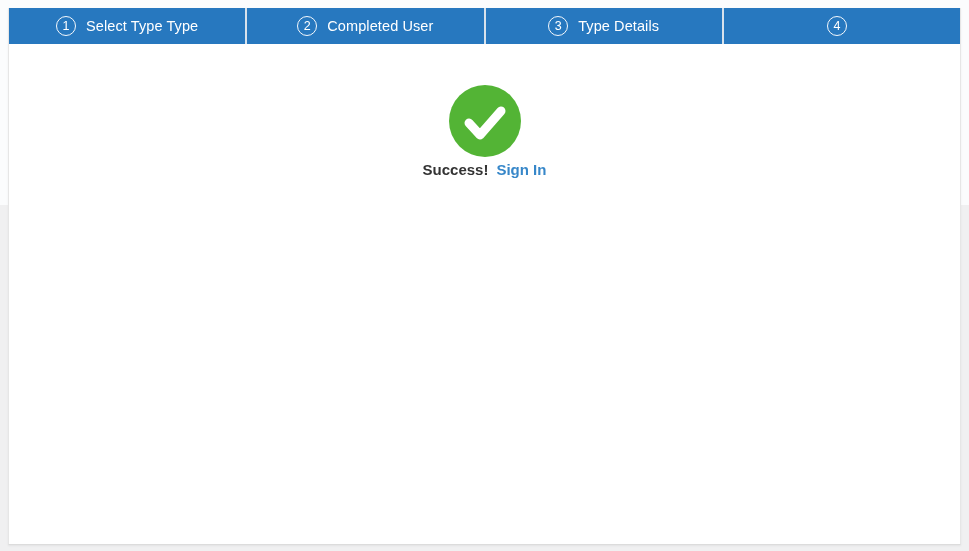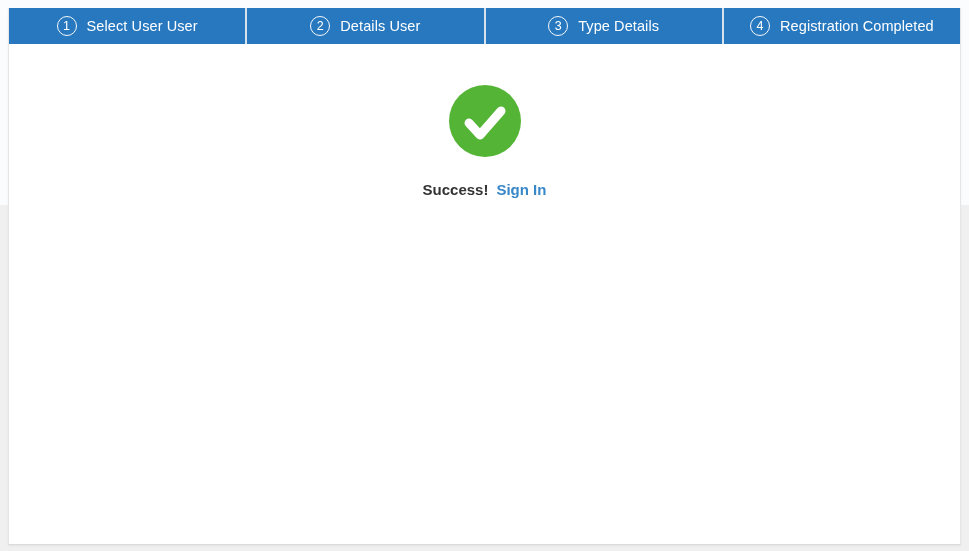--- a/index.html
+++ b/index.html
@@ -70,21 +70,21 @@
   .check-circle {
     margin-top: 41px;
     width: 72px; height: 72px;
     border-radius: 50%;
     background: var(--success-green);
     display: flex;
     align-items: center;
     justify-content: center;
   }
   .result-row {
-    margin-top: 24px;
+    margin-top: 4px;
     display: flex;
     align-items: baseline;
     gap: 8px;
     font-size: 15px;
   }
   .success-text {
     font-weight: bold;
     color: #333333;
   }
   .signin-link {
@@ -97,33 +97,32 @@
 </head>
 <body>
 
 <div class="top-band"></div>
 
 <div class="panel">
 
   <div class="steps">
     <div class="step">
       <span class="num">1</span>
-      <span class="lbl">Select User User</span>
+      <span class="lbl">Select Type Type</span>
     </div>
     <div class="step">
       <span class="num">2</span>
-      <span class="lbl">Details User</span>
+      <span class="lbl">Completed User</span>
     </div>
     <div class="step">
       <span class="num">3</span>
       <span class="lbl">Type Details</span>
     </div>
     <div class="step">
       <span class="num">4</span>
-      <span class="lbl">Registration Completed</span>
     </div>
   </div>
 
   <div class="content">
     <div class="check-circle">
       <svg width="72" height="72" viewBox="0 0 72 72" aria-hidden="true">
         <polyline points="20,38 31,50 52,26" fill="none" stroke="#ffffff" stroke-width="9" stroke-linecap="round" stroke-linejoin="round"></polyline>
       </svg>
     </div>
     <div class="result-row">

